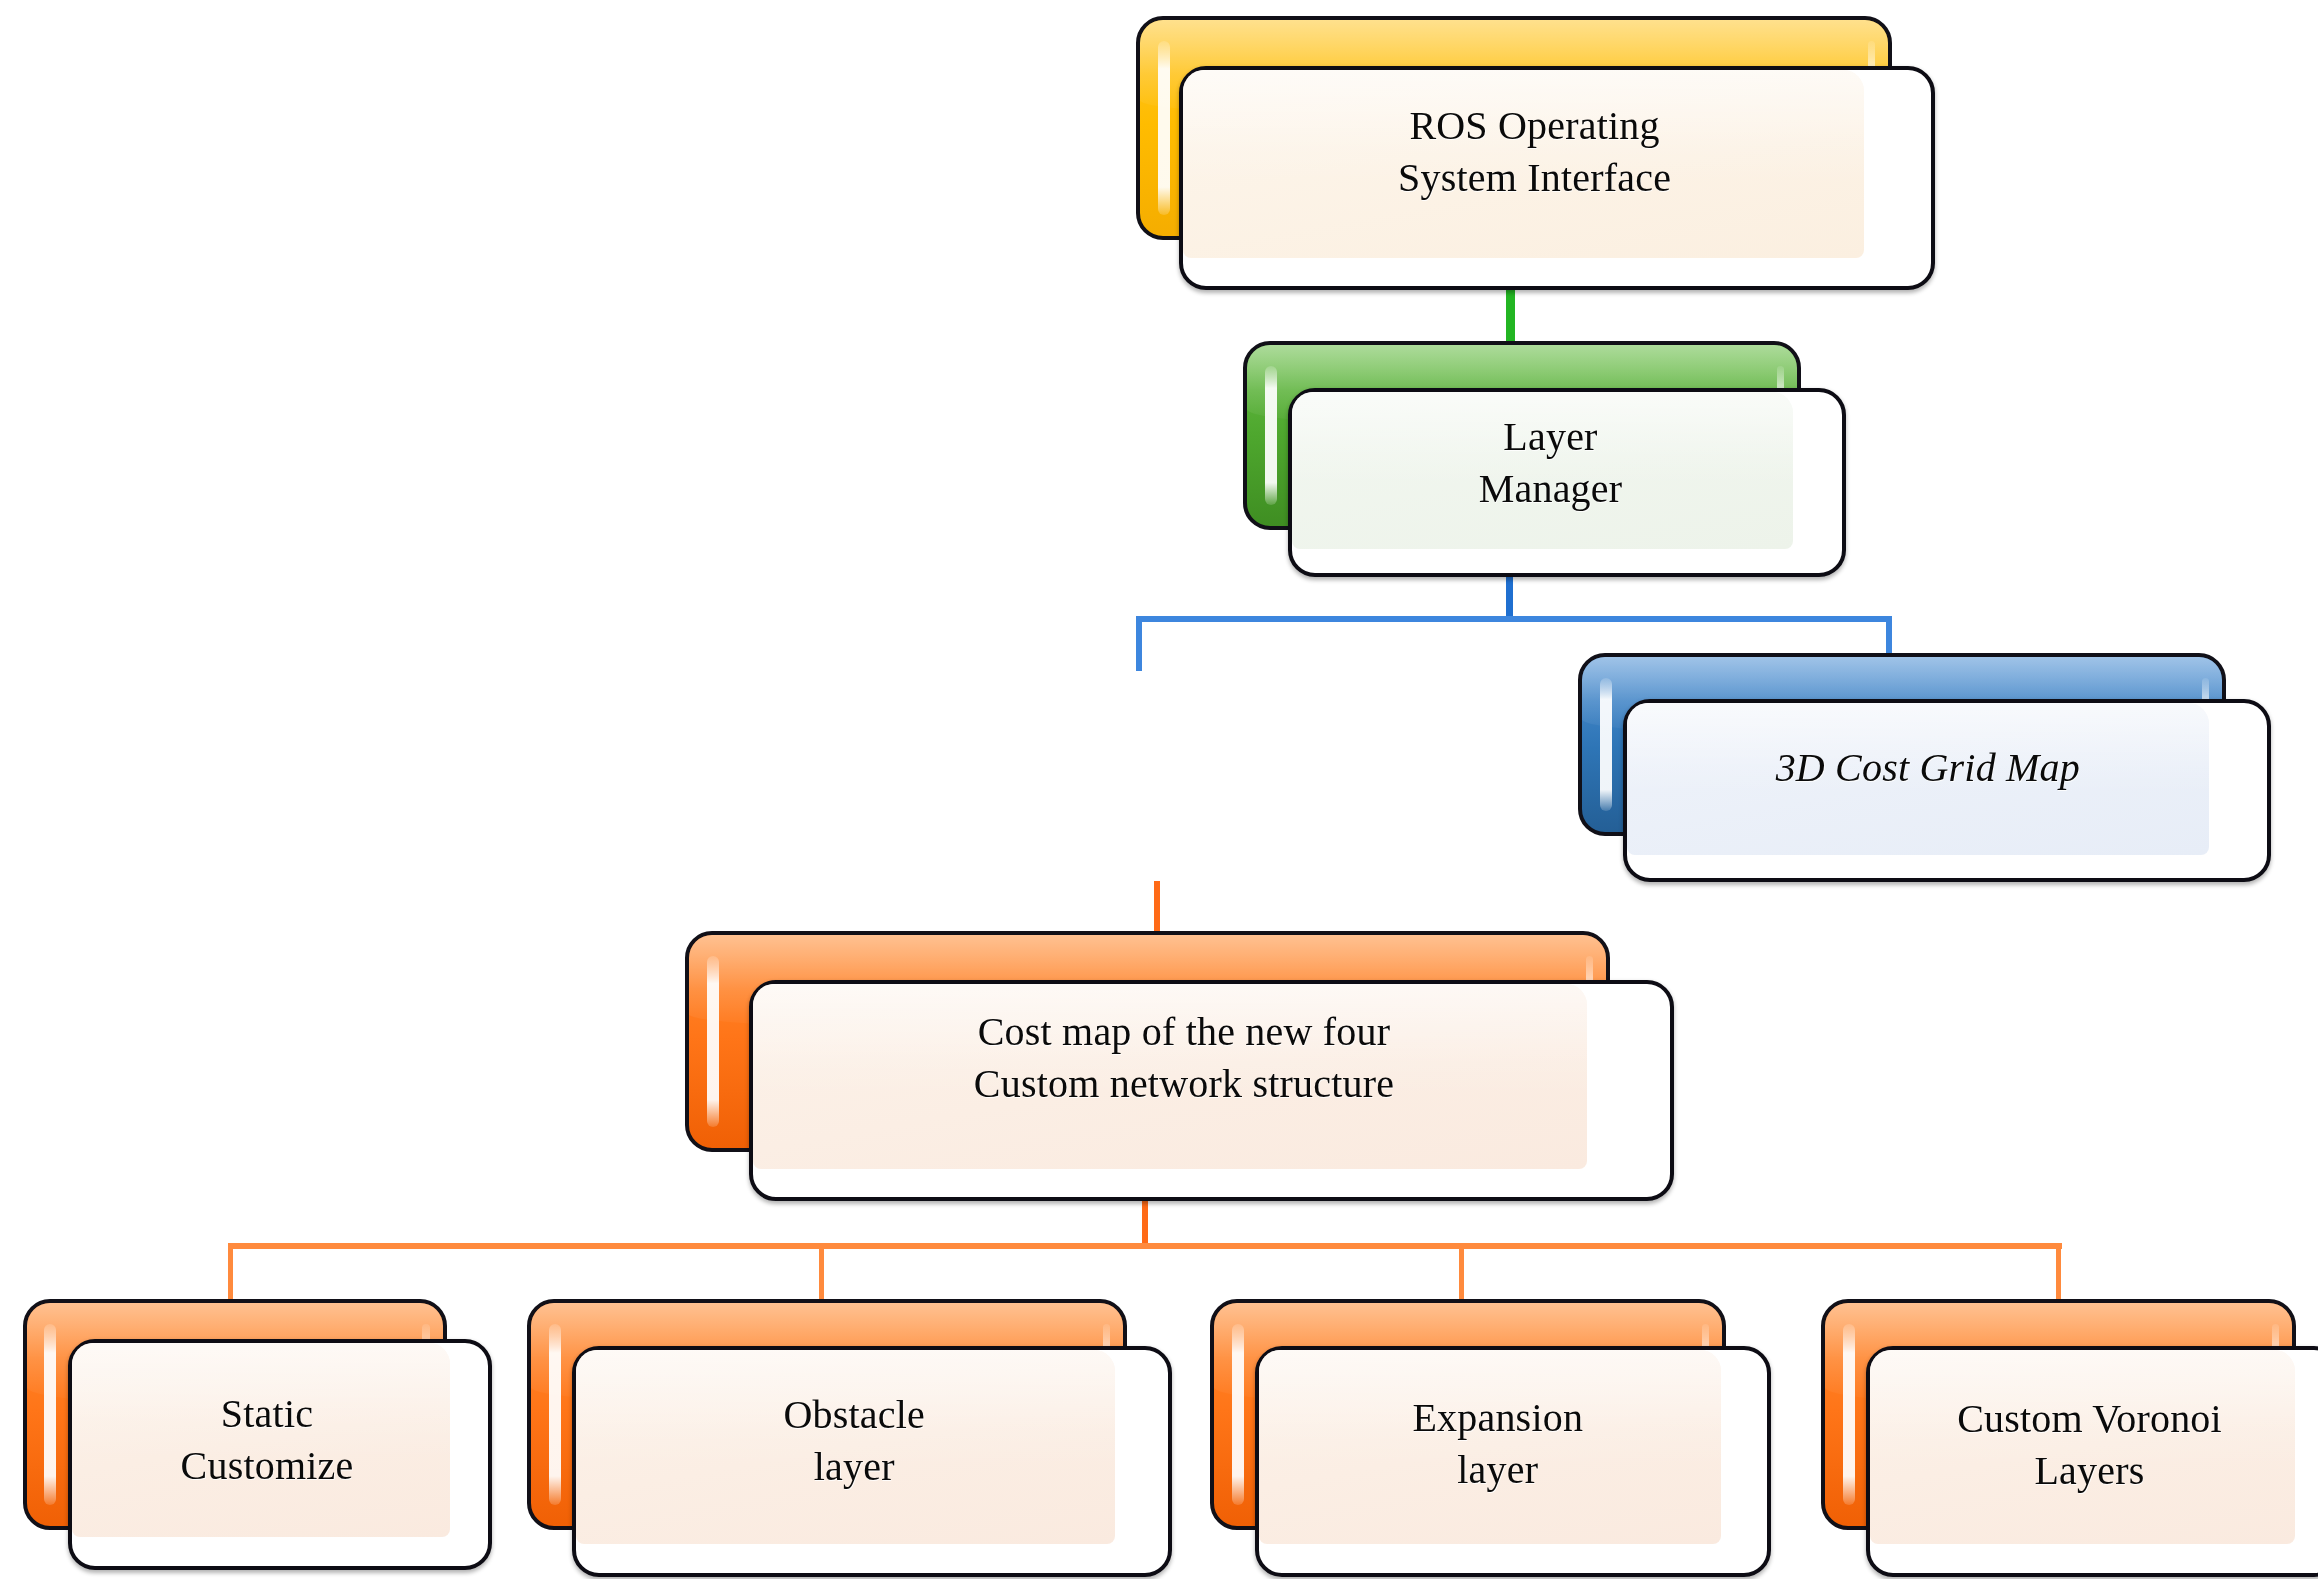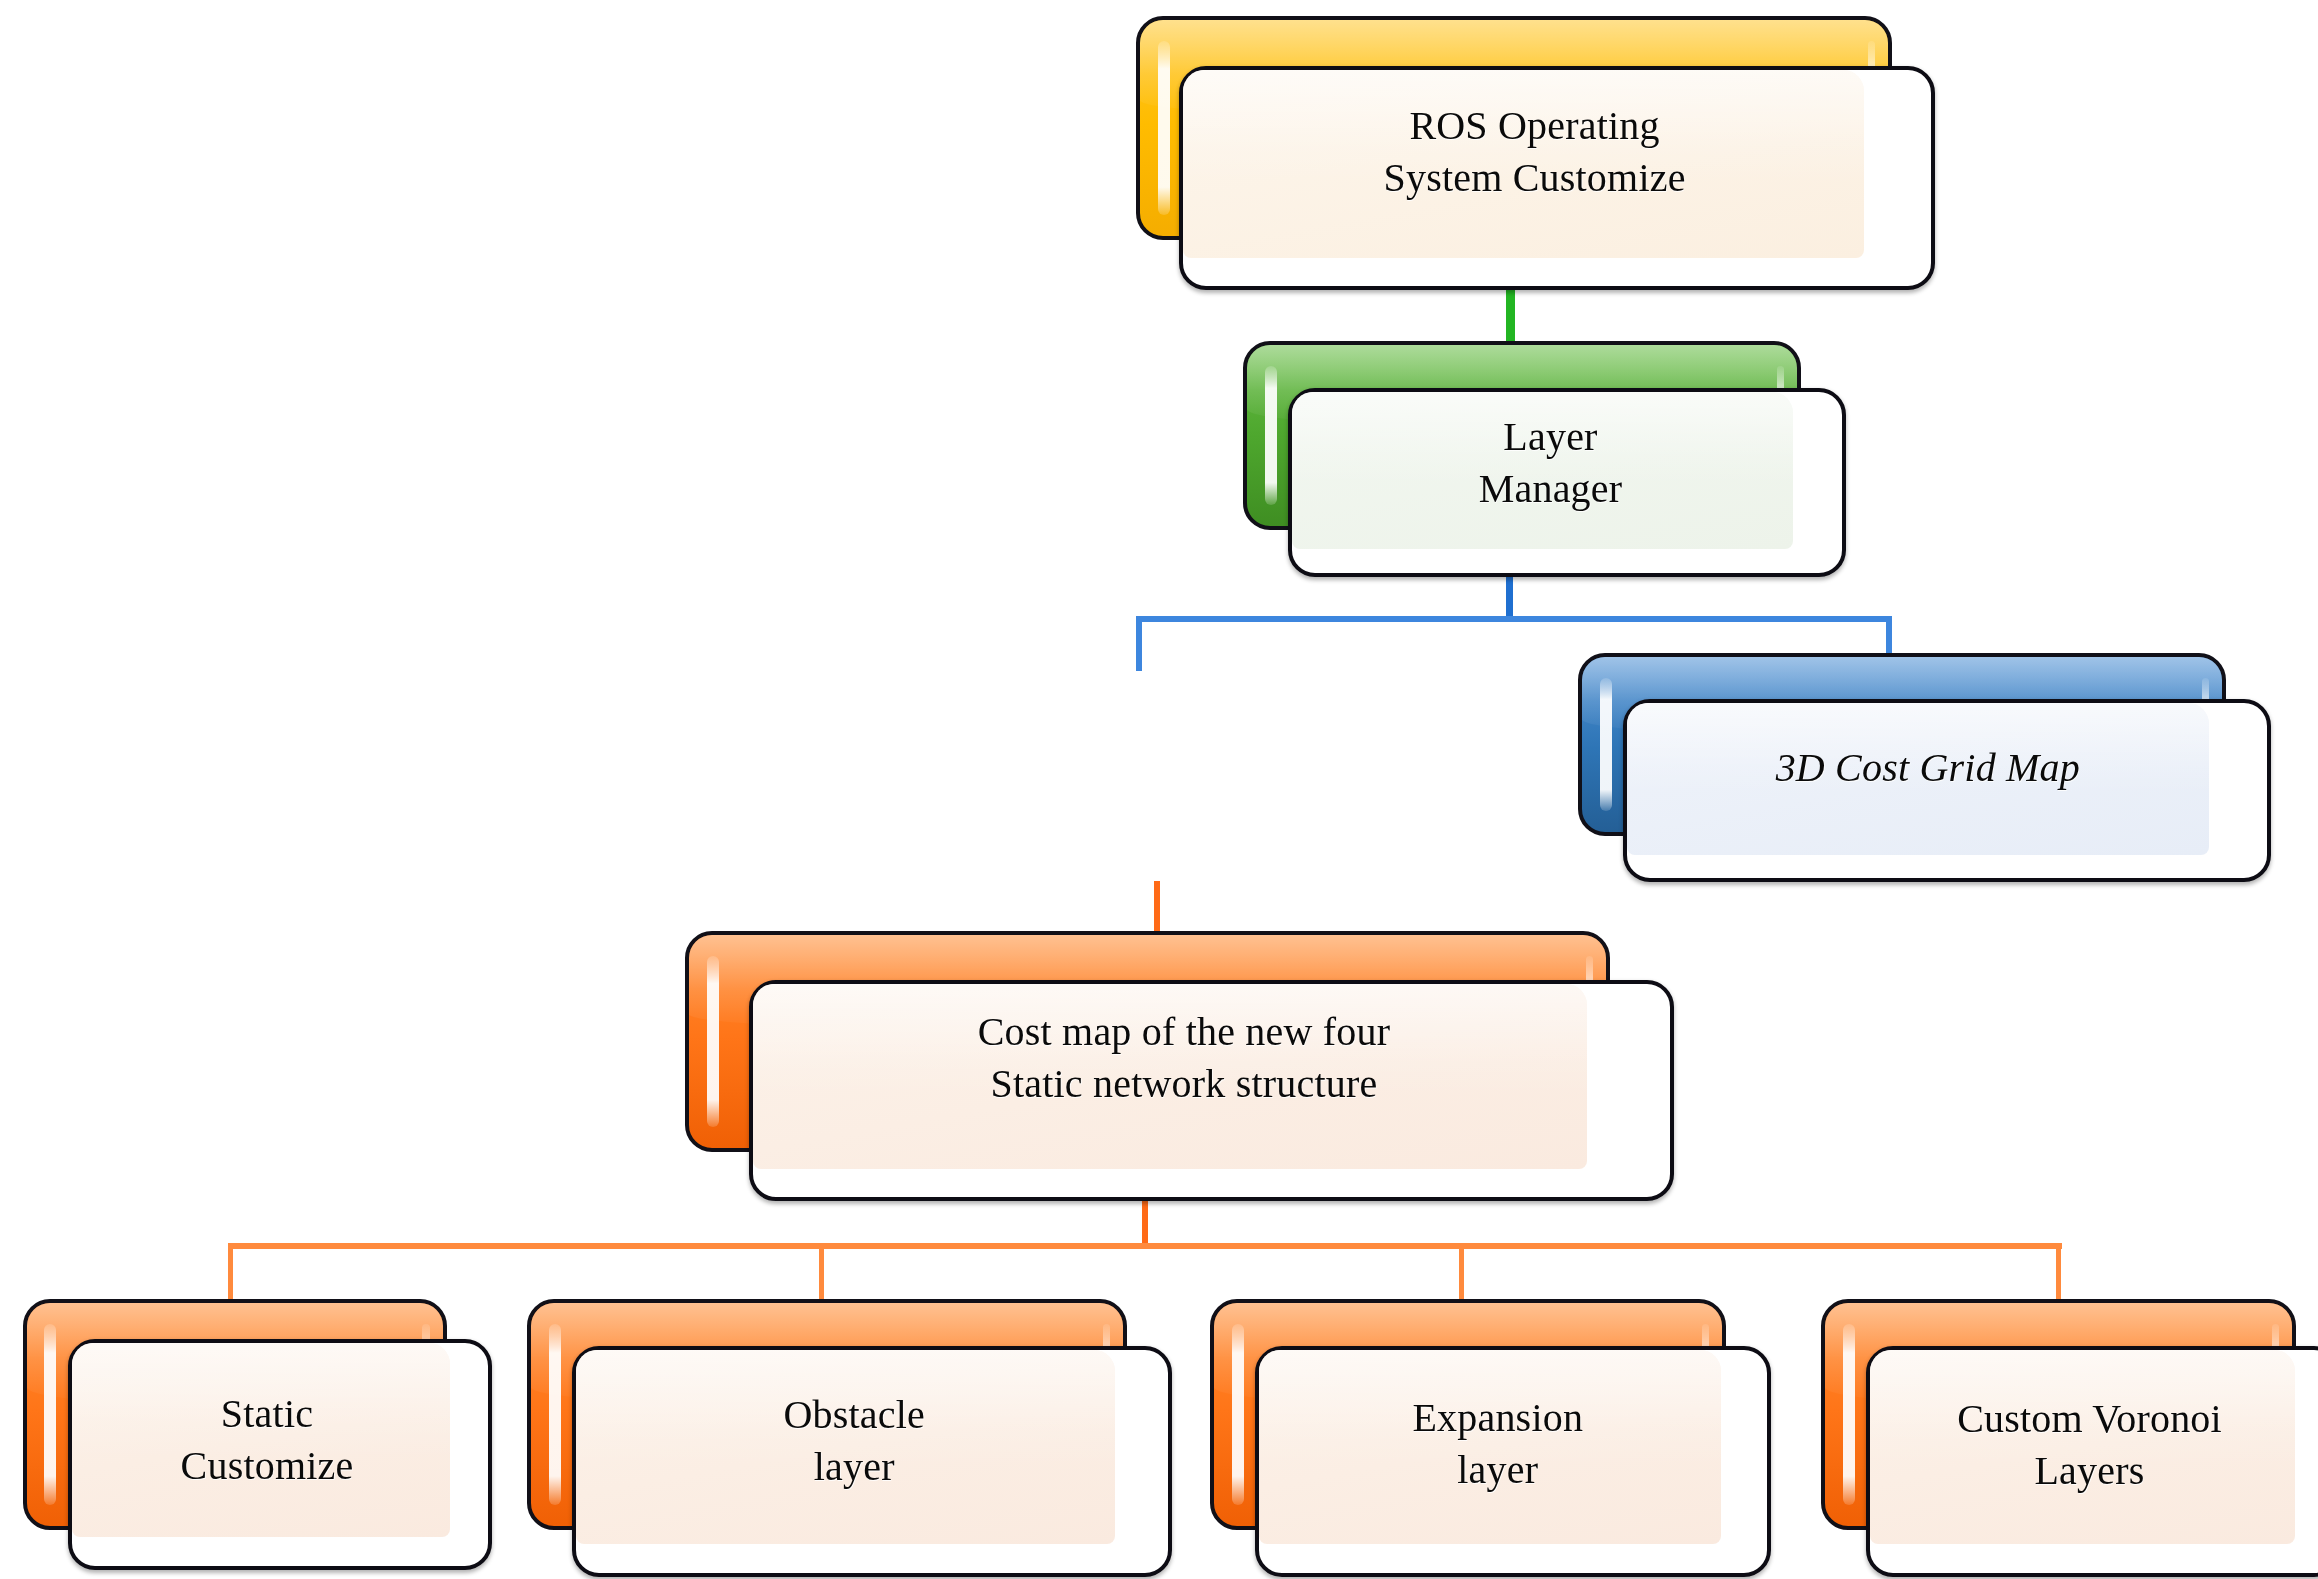--- a/index.html
+++ b/index.html
@@ -101,21 +101,21 @@
   <div class="node" style="left:1136px;top:16px;width:799px;height:273px;">
     <div class="card-back" style="left:0;top:0;width:756px;height:224px;background:linear-gradient(180deg,#FFC72C 0%,#FFBC00 48%,#F5AD00 100%);">
       <div class="gloss-top"></div>
       <div class="gloss-left"></div>
       <div class="gloss-right"></div>
     </div>
     <div class="card-front" style="left:43px;top:50px;width:756px;height:224px;">
       <div class="inner-tint" style="background:linear-gradient(170deg,#FDF6EC 0%,#FBEFE0 100%);"></div>
       <div class="inner-gloss"></div>
       <div class="label" style="font-size:40px;">ROS Operating
-System Customize</div>
+System Interface</div>
     </div>
   </div>
 
   <div class="node" style="left:1243px;top:341px;width:603px;height:236px;">
     <div class="card-back" style="left:0;top:0;width:558px;height:189px;background:linear-gradient(180deg,#67BD45 0%,#4EA72E 50%,#3F8E22 100%);">
       <div class="gloss-top"></div>
       <div class="gloss-left"></div>
       <div class="gloss-right"></div>
     </div>
     <div class="card-front" style="left:45px;top:47px;width:558px;height:189px;">
@@ -143,21 +143,21 @@
   <div class="node" style="left:685px;top:931px;width:989px;height:270px;">
     <div class="card-back" style="left:0;top:0;width:925px;height:221px;background:linear-gradient(180deg,#FF8C33 0%,#FF7518 48%,#F06005 100%);">
       <div class="gloss-top"></div>
       <div class="gloss-left"></div>
       <div class="gloss-right"></div>
     </div>
     <div class="card-front" style="left:64px;top:49px;width:925px;height:221px;">
       <div class="inner-tint" style="background:linear-gradient(170deg,#FCF2E9 0%,#FAEADF 100%);"></div>
       <div class="inner-gloss"></div>
       <div class="label" style="font-size:40px;">Cost map of the new four
-Static network structure</div>
+Custom network structure</div>
     </div>
   </div>
 
   <div class="node" style="left:22.5px;top:1299px;width:469px;height:277px;">
     <div class="card-back" style="left:0;top:0;width:424px;height:231px;background:linear-gradient(180deg,#FF8C33 0%,#FF7518 48%,#F06005 100%);">
       <div class="gloss-top"></div>
       <div class="gloss-left"></div>
       <div class="gloss-right"></div>
     </div>
     <div class="card-front" style="left:45px;top:40px;width:424px;height:231px;">

